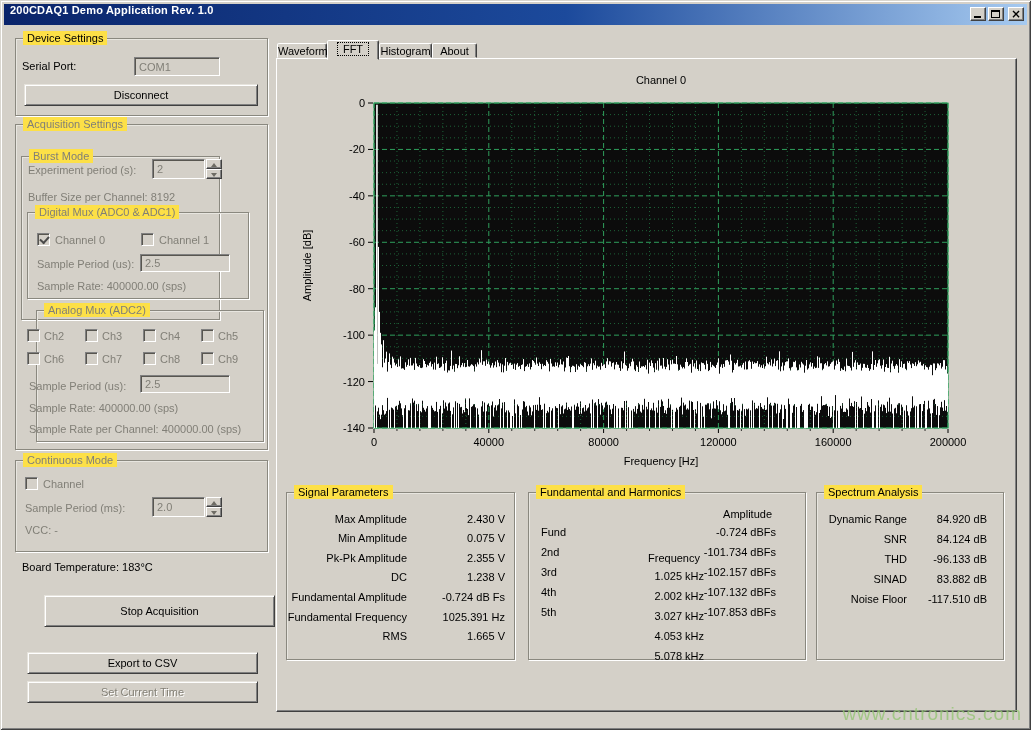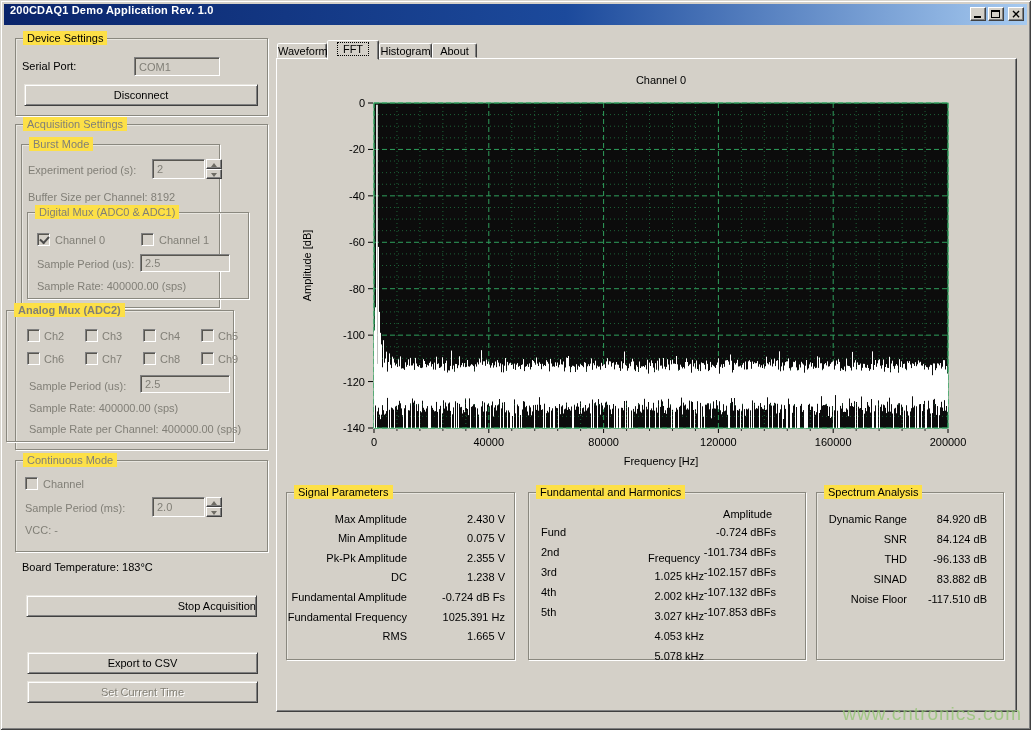--- a/index.html
+++ b/index.html
@@ -105,21 +105,21 @@
   <span class="lbl" style="left:22px;top:59px;">Serial Port:</span>
   <span class="sunken dis" style="left:134px;top:57px;width:86px;height:19px;">
       <span>COM1</span>
     </span>
   <button class="btn3d" style="left:24px;top:84px;width:234px;height:22px;">Disconnect</button>
 
   <div class="groupbox" style="left:15px;top:124px;width:253px;height:326px;">
     <span class="legend dis">Acquisition Settings</span>
   </div>
 
-  <div class="groupbox" style="left:21px;top:144px;width:199px;height:164px;">
+  <div class="groupbox" style="left:21px;top:156px;width:199px;height:164px;">
     <span class="legend dis">Burst Mode</span>
   </div>
   <span class="lbl dis" style="left:28px;top:163px;">Experiment period (s):</span>
   <span class="spinbox" style="left:152px;top:159px;width:70px;height:20px;">
     <span class="spin-val dis">2</span>
     <span class="spin-ud">
       <span class="spin-b">
           <i class="tri-up"></i>
         </span>
       <span class="spin-b">
@@ -135,21 +135,21 @@
   <span class="cbbox checked" style="left:37px;top:233px;"></span>
   <span class="lbl dis" style="left:55px;top:233px;">Channel 0</span>
   <span class="cbbox" style="left:141px;top:233px;"></span>
   <span class="lbl dis" style="left:159px;top:233px;">Channel 1</span>
   <span class="lbl dis" style="left:37px;top:257px;">Sample Period (us):</span>
   <span class="sunken dis" style="left:140px;top:254px;width:90px;height:18px;">
       <span>2.5</span>
     </span>
   <span class="lbl dis" style="left:37px;top:279px;">Sample Rate: 400000.00 (sps)</span>
 
-  <div class="groupbox" style="left:6px;top:310px;width:228px;height:132px;font-weight:bold;">
+  <div class="groupbox" style="left:36px;top:310px;width:228px;height:132px;">
     <span class="legend dis">Analog Mux (ADC2)</span>
   </div>
   <span class="cbbox" style="left:27px;top:329px;"></span>
   <span class="lbl dis" style="left:44px;top:329px;">Ch2</span>
   <span class="cbbox" style="left:85px;top:329px;"></span>
   <span class="lbl dis" style="left:102px;top:329px;">Ch3</span>
   <span class="cbbox" style="left:143px;top:329px;"></span>
   <span class="lbl dis" style="left:160px;top:329px;">Ch4</span>
   <span class="cbbox" style="left:201px;top:329px;"></span>
   <span class="lbl dis" style="left:218px;top:329px;">Ch5</span>
@@ -182,21 +182,21 @@
         </span>
       <span class="spin-b">
           <i class="tri-dn"></i>
         </span>
     </span>
   </span>
   <span class="lbl dis" style="left:25px;top:523px;">VCC: -</span>
 
   <span class="lbl" style="left:22px;top:560px;">Board Temperature: 183°C</span>
 
-  <button class="btn3d" style="left:26px;top:595px;width:231px;height:22px;text-align:right;">Stop Acquisition</button>
+  <button class="btn3d" style="left:44px;top:595px;width:231px;height:32px;">Stop Acquisition</button>
   <button class="btn3d" style="left:27px;top:652px;width:231px;height:22px;">Export to CSV</button>
   <button class="btn3d disabled" style="left:27px;top:681px;width:231px;height:22px;">Set Current Time</button>
 
   <div class="tabpage"></div>
   <div class="tab" style="left:277px;width:50px;"><span class="tablbl">Waveform</span></div>
   <div class="tab selected" style="left:327px;width:52px;"><span class="tablbl">FFT</span></div>
   <div class="tab" style="left:379px;width:53px;"><span class="tablbl">Histogram</span></div>
   <div class="tab" style="left:432px;width:45px;"><span class="tablbl">About</span></div>
 
   <div id="chart-title">Channel 0</div>

